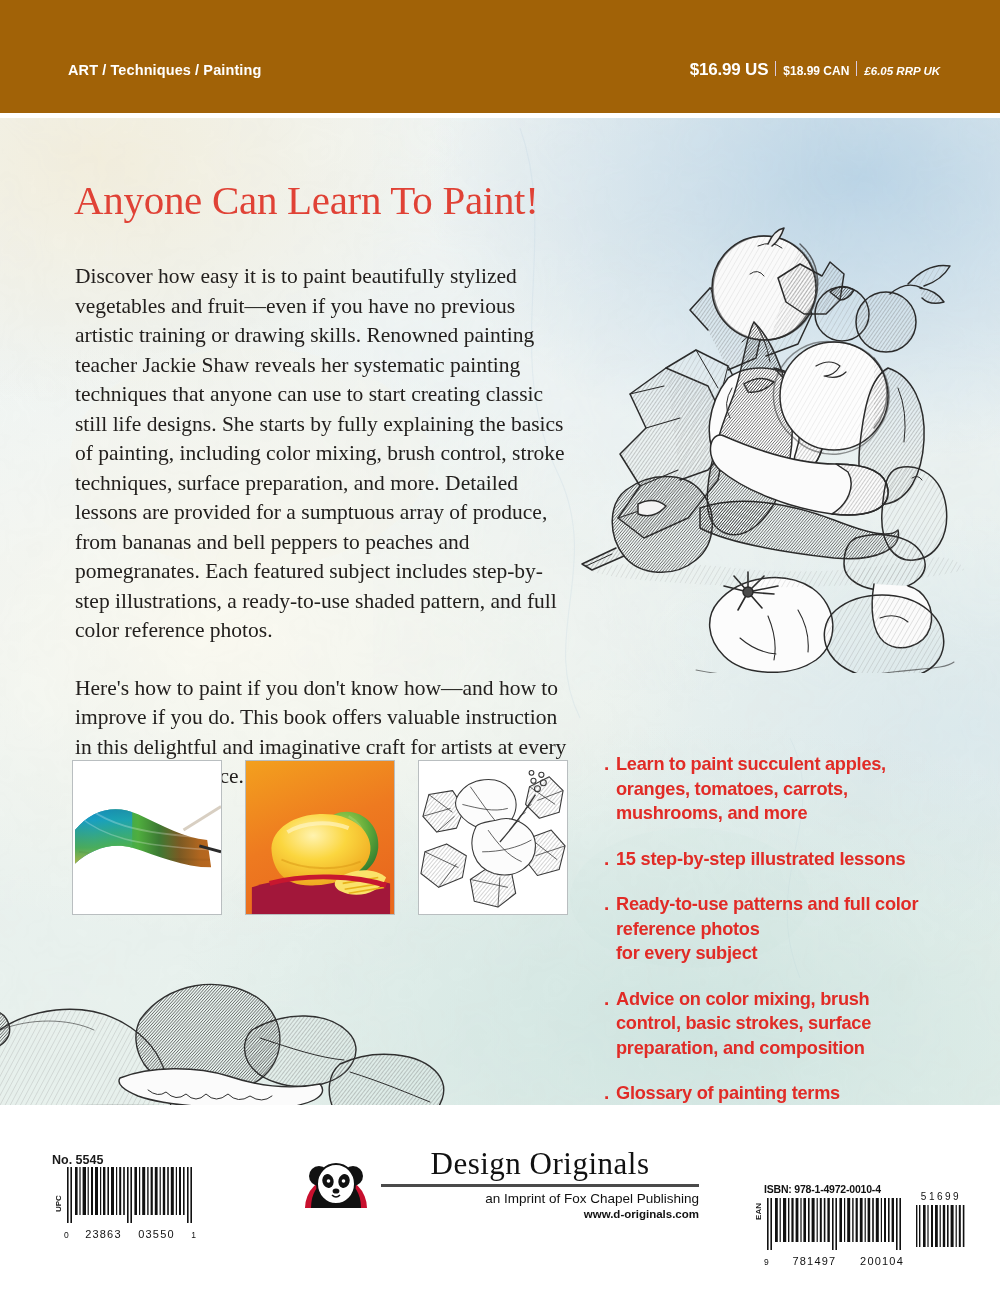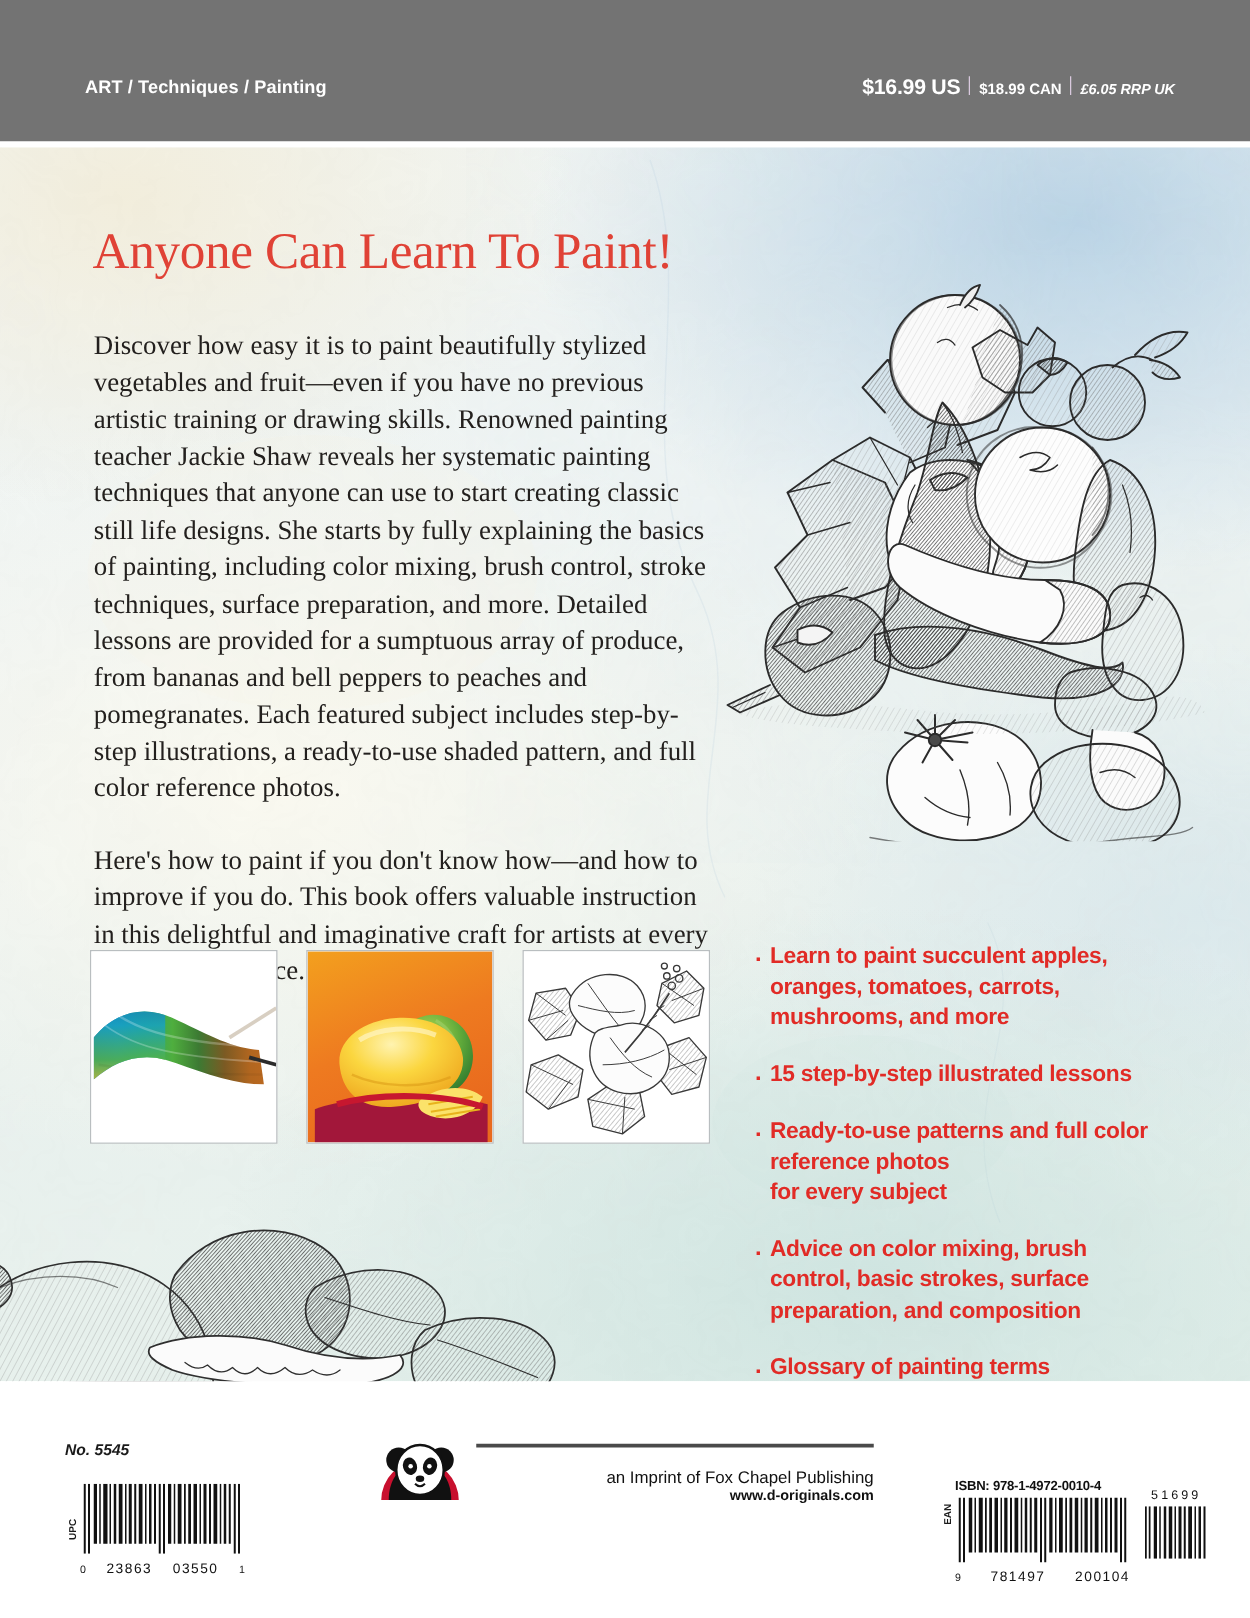--- a/index.html
+++ b/index.html
@@ -21,21 +21,21 @@
     background: #ffffff;
     overflow: hidden;
   }
 
   
   .genre-bar {
     position: absolute;
     left: 0; top: 0;
     width: 1000px;
     height: 113px;
-    background: #737373;
+    background: #a16207;
   }
   .genre-label {
     position: absolute;
     left: 68px;
     top: 62px;
     color: #ffffff;
     font-family: "Liberation Sans", sans-serif;
     font-weight: bold;
     font-size: 14.5px;
     letter-spacing: 0.1px;
@@ -207,22 +207,21 @@
     position: absolute;
     left: 52px;
     top: 1153px;
     width: 160px;
   }
   .upc-no {
     font-family: "Liberation Sans", sans-serif;
     font-weight: bold;
     font-size: 12.5px;
     color: #1a1a1a;
-    margin-bottom: 20px;
-    font-style: italic;
+    margin-bottom: 0;
   }
   .upc-row { display: flex; align-items: stretch; }
   .upc-side-label {
     font-family: "Liberation Sans", sans-serif;
     font-size: 8px;
     font-weight: bold;
     color: #1a1a1a;
     writing-mode: vertical-rl;
     transform: rotate(180deg);
     text-align: center;
@@ -290,21 +289,21 @@
   .pub-rule {
     height: 3px;
     background: #4a4a4a;
     width: 318px;
     margin: 5px 0 0 auto;
   }
   .pub-sub {
     font-family: "Liberation Sans", sans-serif;
     font-size: 13.5px;
     color: #111;
-    margin-top: 16px;
+    margin-top: 4px;
     text-align: right;
     width: 318px;
     margin-left: auto;
   }
   .pub-url {
     font-family: "Liberation Sans", sans-serif;
     font-size: 11.5px;
     font-weight: bold;
     color: #111;
     margin-top: 2px;
@@ -696,20 +695,21 @@
         <path d="M10,52 C10,36 18,28 22,28 L48,28 C52,28 60,36 60,52 Z" fill="#111111"></path>
         <ellipse cx="35" cy="28" rx="19" ry="20" fill="#ffffff" stroke="#111111" stroke-width="2"></ellipse>
         <ellipse cx="27" cy="25" rx="5.6" ry="7" fill="#111111" transform="rotate(-15 27 25)"></ellipse>
         <ellipse cx="43" cy="25" rx="5.6" ry="7" fill="#111111" transform="rotate(15 43 25)"></ellipse>
         <circle cx="27.5" cy="25" r="1.8" fill="#ffffff"></circle>
         <circle cx="42.5" cy="25" r="1.8" fill="#ffffff"></circle>
         <ellipse cx="35" cy="35" rx="3.4" ry="2.6" fill="#111111"></ellipse>
         <path d="M31,39 q4,4 8,0" stroke="#111111" stroke-width="1.6" fill="none"></path>
       </svg>
       <div>
+        <div class="pub-name">Design Originals</div>
         <div class="pub-rule"></div>
         <div class="pub-sub">an Imprint of Fox Chapel Publishing</div>
         <div class="pub-url">www.d-originals.com</div>
       </div>
     </div>
   </div>
 
   <div class="ean-block">
     <div class="ean-row">
       <div class="upc-side-label">EAN</div>

